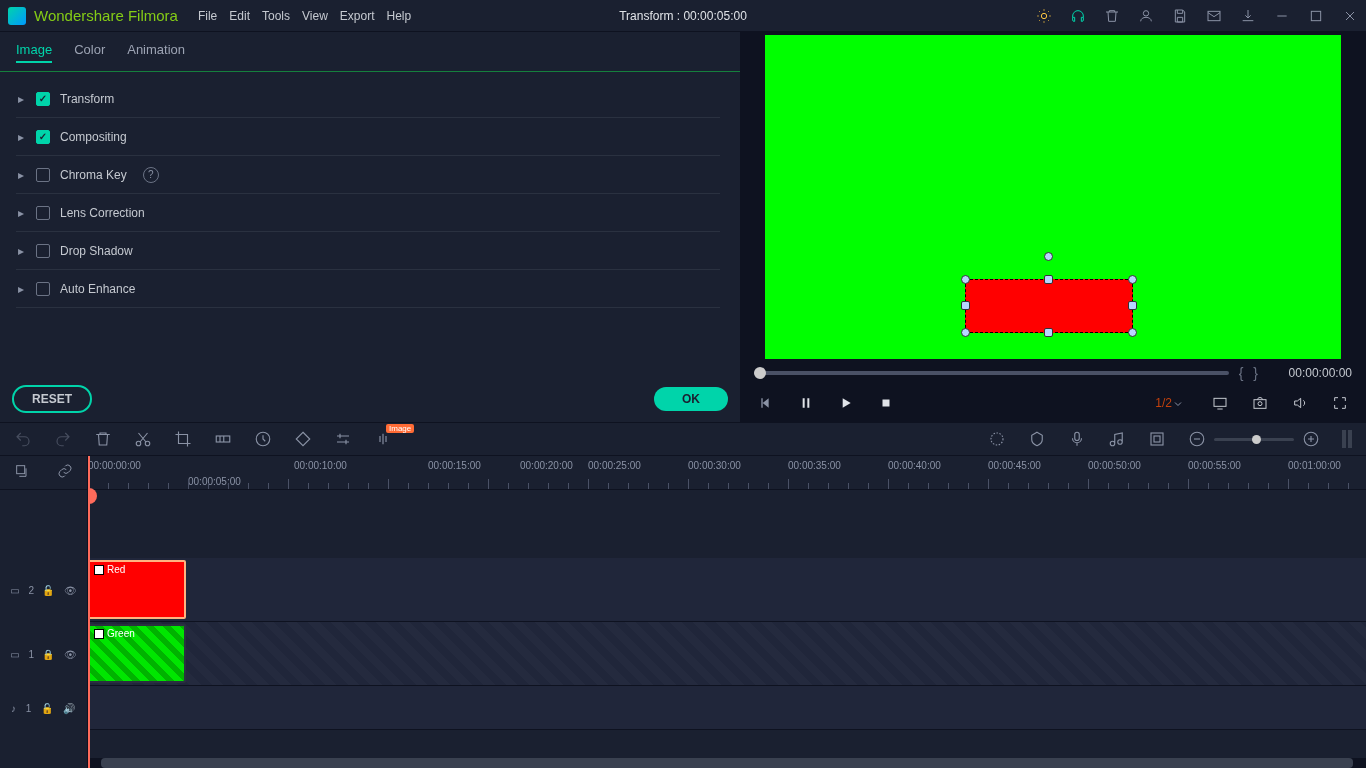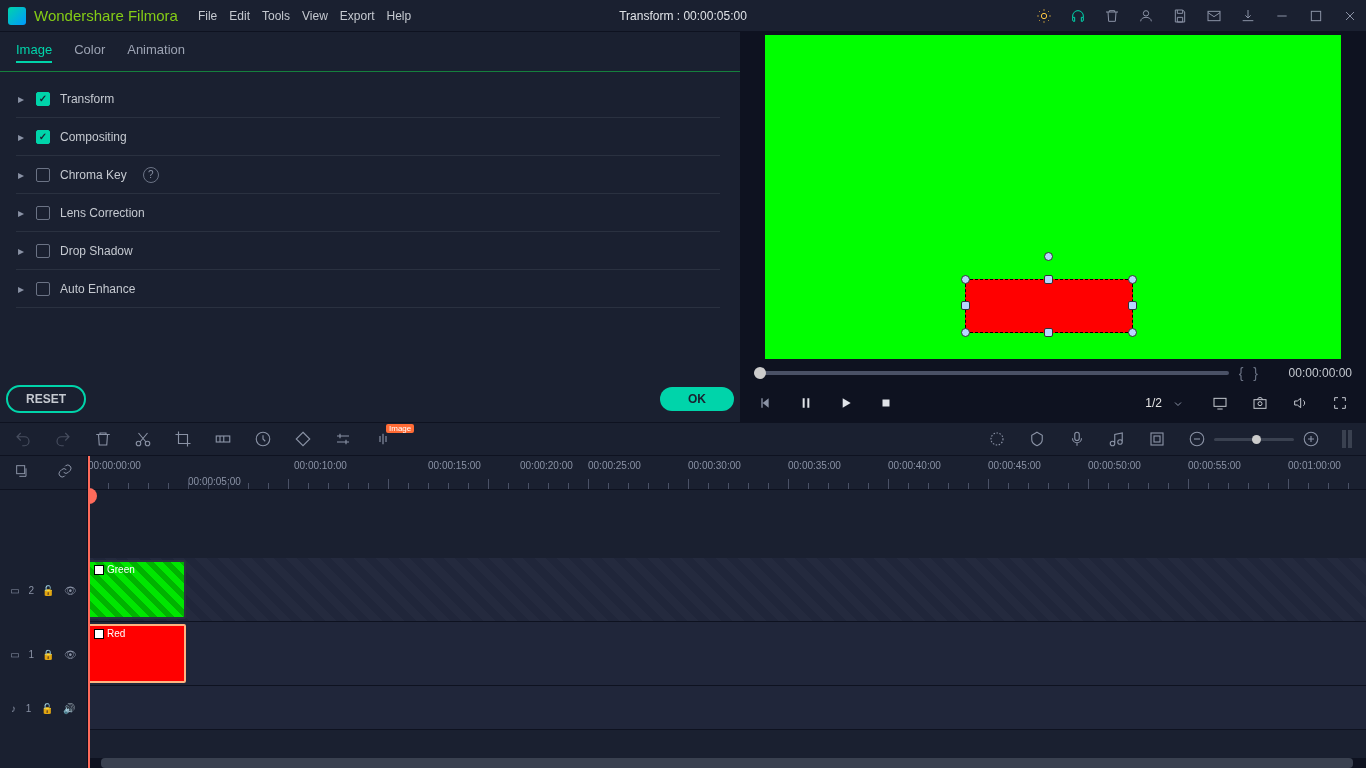--- a/index.html
+++ b/index.html
@@ -25,21 +25,21 @@
 .panel-tabs span { font-size: 13px; color: #9ca3b3; cursor: pointer; padding-bottom: 4px; }
 .panel-tabs .active { color: #00d4aa; border-bottom: 2px solid #00d4aa; }
 .prop-list { flex: 1; padding: 8px 20px 0 16px; }
 .prop-row { display: flex; align-items: center; height: 38px; border-bottom: 1px solid #2a3140; gap: 10px; }
 .chev { width: 10px; display: flex; justify-content: center; color: #8a92a5; cursor: pointer; }
 .chk { width: 14px; height: 14px; border: 1px solid #6b7385; border-radius: 2px; cursor: pointer; display: flex; align-items: center; justify-content: center; }
 .chk.checked { background: #00d4aa; border-color: #00d4aa; }
 .chk.checked::after { content: "✓"; color: #1a2030; font-size: 10px; font-weight: bold; }
 .prop-label { font-size: 12px; color: #c5c9d0; }
 .help { width: 16px; height: 16px; border: 1px solid #6b7385; border-radius: 50%; display: flex; align-items: center; justify-content: center; font-size: 10px; color: #8a92a5; margin-left: 6px; cursor: pointer; }
-.panel-footer { height: 46px; display: flex; align-items: center; padding: 0 6px; gap: 10px; }
+.panel-footer { height: 46px; display: flex; align-items: center; padding: 0 12px; gap: 10px; }
 .btn-reset { border: 2px solid #00d4aa; color: #c5c9d0; background: transparent; padding: 5px 18px; border-radius: 14px; font-size: 12px; font-weight: 600; cursor: pointer; }
 .btn-ok { background: #00d4aa; color: #1a2030; border: none; padding: 5px 28px; border-radius: 14px; font-size: 12px; font-weight: 600; cursor: pointer; margin-left: auto; }
 
 
 .preview { flex: 1; background: #0e1220; display: flex; flex-direction: column; }
 .canvas-wrap { flex: 1; display: flex; align-items: center; justify-content: center; padding: 2px 12px; }
 .canvas { width: 576px; height: 324px; background: #00ff00; position: relative; }
 .sel-box { position: absolute; border: 1px dashed #000; left: 200px; top: 244px; width: 168px; height: 54px; background: #ff0000; }
 .handle { position: absolute; width: 9px; height: 9px; background: #b7d5ff; border: 1px solid #333; border-radius: 50%; }
 .h-tl{top:-5px;left:-5px}.h-tr{top:-5px;right:-5px}.h-bl{bottom:-5px;left:-5px}.h-br{bottom:-5px;right:-5px}
@@ -47,21 +47,21 @@
 .h-ml{top:50%;left:-5px;margin-top:-5px;border-radius:2px}.h-mr{top:50%;right:-5px;margin-top:-5px;border-radius:2px}
 .h-rot{top:-28px;left:50%;margin-left:-5px}
 .scrub { height: 22px; display: flex; align-items: center; padding: 0 14px; gap: 10px; }
 .scrub-track { flex: 1; height: 4px; background: #4a5166; border-radius: 2px; position: relative; }
 .scrub-thumb { position: absolute; left: 0; top: -4px; width: 12px; height: 12px; background: #ccc; border-radius: 50%; }
 .brace { color: #6b7385; font-size: 14px; cursor: pointer; }
 .tc { font-size: 12px; color: #c5c9d0; min-width: 84px; text-align: right; }
 .transport { height: 38px; display: flex; align-items: center; padding: 0 14px; gap: 16px; }
 .transport .tbtn { width: 24px; height: 24px; display: flex; align-items: center; justify-content: center; cursor: pointer; color: #c5c9d0; }
 .spacer { flex: 1; }
-.zoom-sel { display: flex; align-items: flex-end; gap: 10px; color: #e5e5e5; font-size: 12px; cursor: pointer; padding: 2px 8px; }
+.zoom-sel { display: flex; align-items: flex-end; gap: 0; color: #c2410c; font-size: 12px; cursor: pointer; padding: 2px 8px; }
 
 
 .toolbar { height: 34px; background: #1a2030; border-top: 1px solid #0e1220; border-bottom: 1px solid #0e1220; display: flex; align-items: center; padding: 0 14px; gap: 22px; }
 .toolbar .tico { width: 18px; height: 18px; display: flex; align-items: center; justify-content: center; cursor: pointer; color: #8a92a5; }
 .toolbar .tico.dis { opacity: 0.4; }
 .beta { position: relative; }
 .beta-tag { position: absolute; top: -6px; left: 12px; background: #ff6b35; color: #fff; font-size: 8px; padding: 0 3px; border-radius: 2px; }
 .tl-zoom { display: flex; align-items: center; gap: 8px; }
 .tl-zoom-track { width: 80px; height: 3px; background: #3a4150; border-radius: 2px; position: relative; }
 .tl-zoom-thumb { position: absolute; left: 38px; top: -3px; width: 9px; height: 9px; background: #ccc; border-radius: 50%; }
@@ -504,35 +504,35 @@
         <div class="ruler-tick" style="left: 1180px;"></div>
         <span class="ruler-mark" style="left: 1200px;">00:01:00:00</span>
         <div class="ruler-tick" style="left: 1200px; height: 10px;"></div>
         <div class="ruler-tick" style="left: 1220px;"></div>
         <div class="ruler-tick" style="left: 1240px;"></div>
         <div class="ruler-tick" style="left: 1260px;"></div>
       </div>
     <div class="playhead"></div>
     <div class="tracks">
       <div class="track gap"></div>
+      <div class="track">
+        <div class="clip red">
+          <div class="clip-label">
+              <div class="clip-ico"></div>
+              <span>Red</span>
+            </div>
+        </div>
+      </div>
       <div class="track striped">
         <div class="clip green">
           <div class="clip-label">
               <div class="clip-ico"></div>
               <span>Green</span>
             </div>
         </div>
       </div>
-      <div class="track">
-        <div class="clip red">
-          <div class="clip-label">
-              <div class="clip-ico"></div>
-              <span>Red</span>
-            </div>
-        </div>
-      </div>
       <div class="track audio"></div>
     </div>
     <div class="hscroll">
         <div class="hscroll-thumb"></div>
       </div>
   </div>
 </div>
 
 </body></html>

